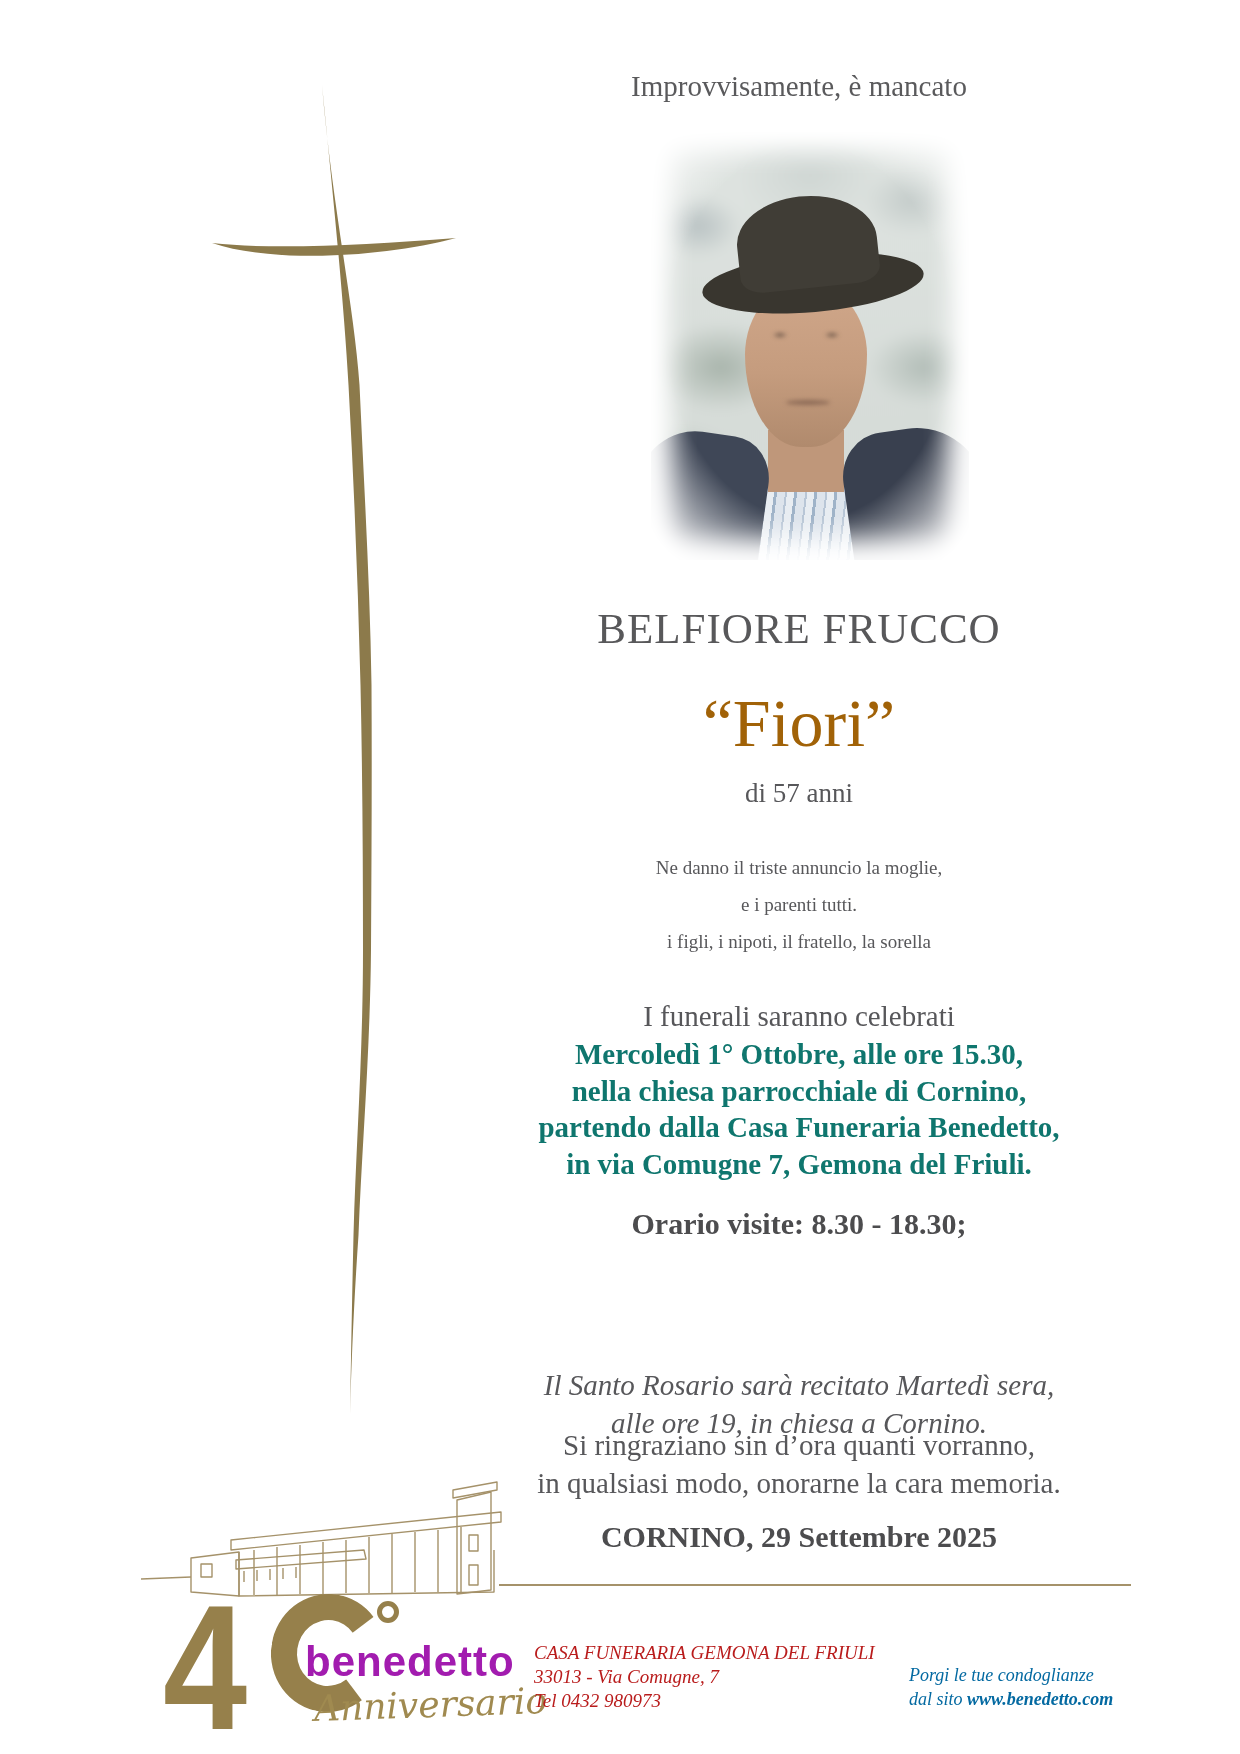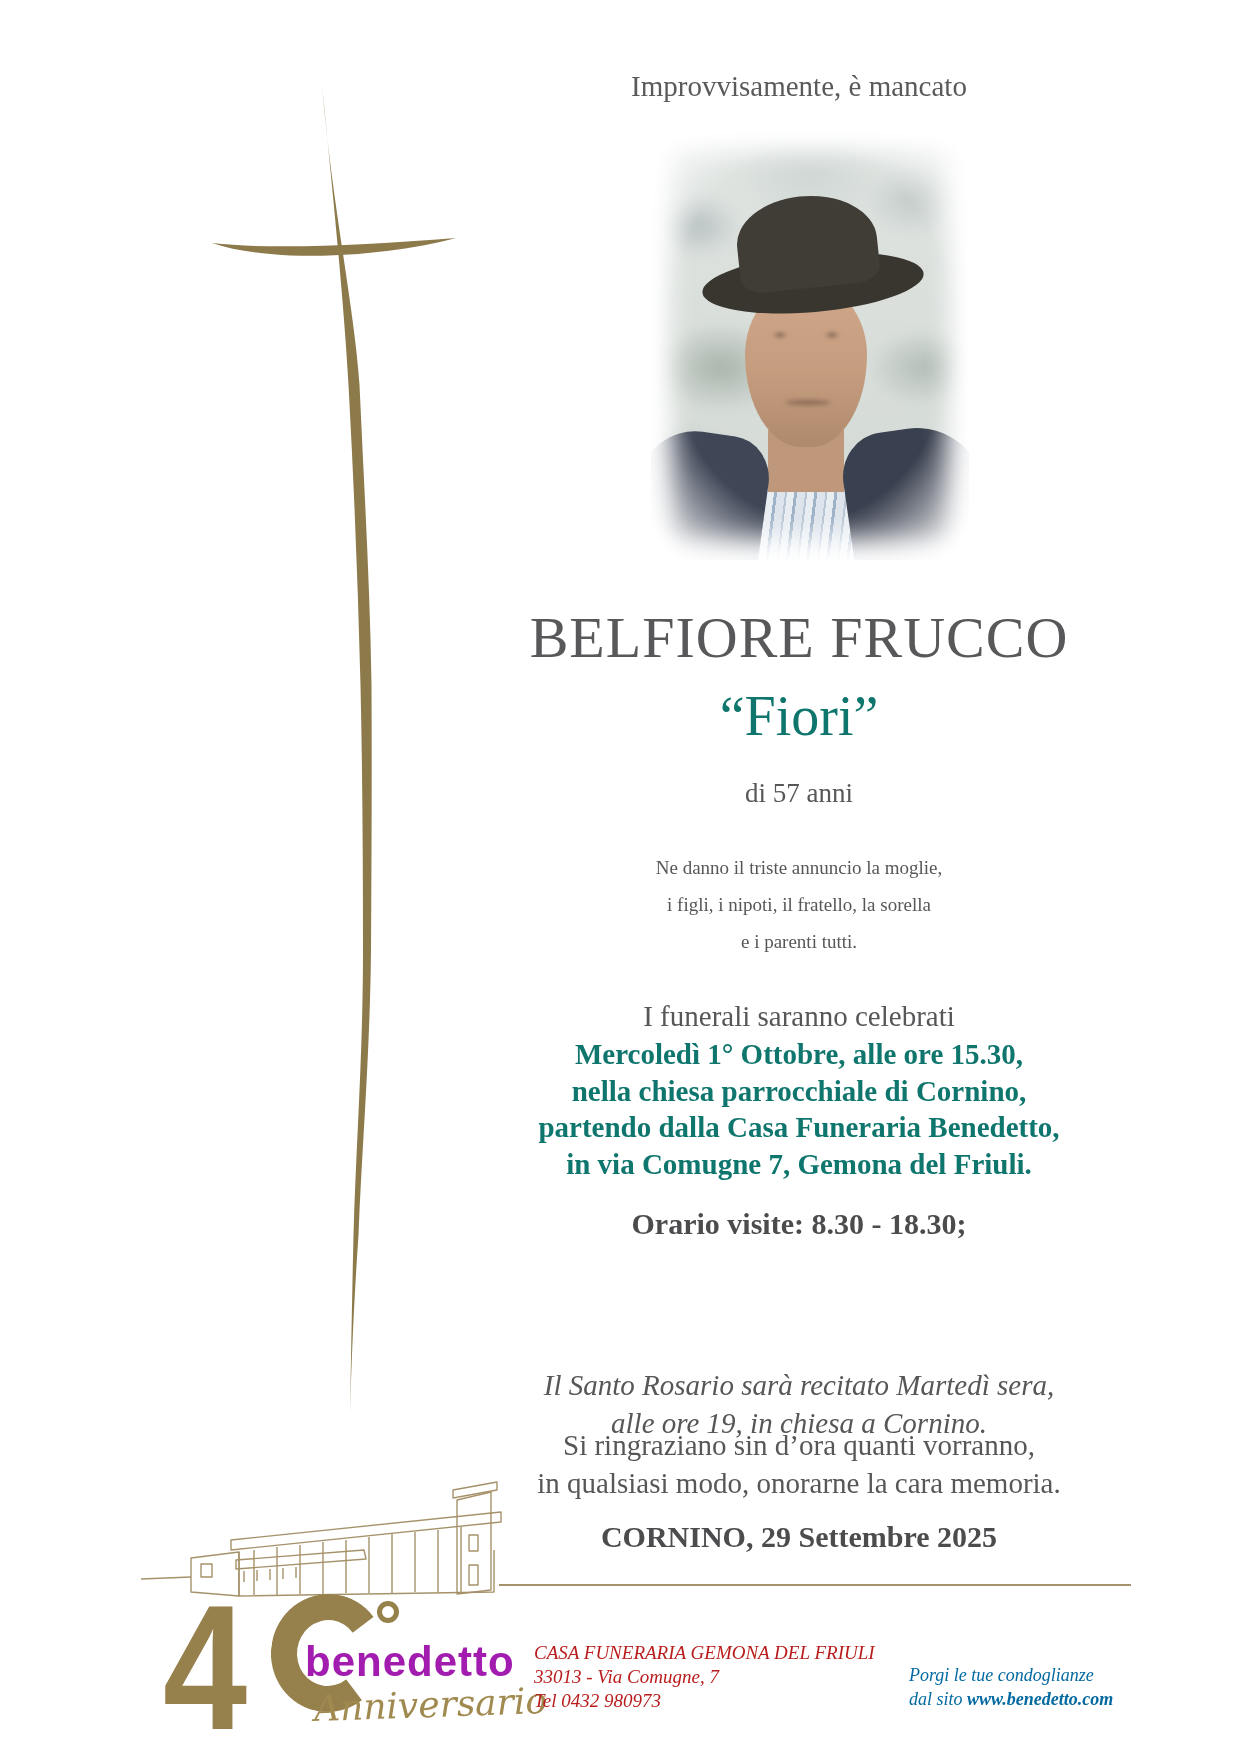--- a/index.html
+++ b/index.html
@@ -1,21 +1,21 @@
 <!DOCTYPE html>
 <html><head>
 <meta charset="utf-8">
 <style>
   html,body{margin:0;padding:0;background:#fff;}
   .page{position:relative;width:1022px;height:1754px;margin:0 auto;background:#fff;overflow:hidden;
         font-family:"Liberation Serif","DejaVu Serif",serif;color:#57575a;}
   .t{position:absolute;left:320px;width:740px;text-align:center;}
   .intro{top:70px;font-size:29px;color:#5a5a5c;}
-  .name{top:604px;font-size:58px;letter-spacing:1px;color:#58585a;}
-  .nickname{top:684px;font-size:56px;color:#0f766e;}
+  .name{top:604px;font-size:43px;letter-spacing:1px;color:#58585a;}
+  .nickname{top:684px;font-size:68px;color:#a16207;}
   .age{top:778px;font-size:27px;}
   .announce{top:849px;font-size:19px;line-height:37px;}
   .fintro{top:1000px;font-size:29px;}
   .fbold{top:1036px;font-size:29px;line-height:36.5px;font-weight:bold;color:#0f766e;}
   .visiting{top:1207px;font-size:30px;font-weight:bold;color:#4c4c4e;}
   .rosary{top:1318px;font-size:29px;line-height:38px;font-style:italic;margin-top:48px;}
   .thanks{top:1426px;font-size:29px;line-height:38px;}
   .dateline{top:1520px;font-size:30px;font-weight:bold;color:#4c4c4e;}
 
   .cross{position:absolute;left:85px;top:85px;}
@@ -94,22 +94,22 @@
     <div class="ph-fade"></div>
   </div>
 
   <div class="t intro">Improvvisamente, è mancato</div>
   <div class="t name">BELFIORE FRUCCO</div>
   <div class="t nickname">“Fiori”</div>
   <div class="t age">di 57 anni</div>
 
   <div class="t announce">
     <div>Ne danno il triste annuncio la moglie,</div>
+    <div>e i parenti tutti.</div>
     <div>i figli, i nipoti, il fratello, la sorella</div>
-    <div>e i parenti tutti.</div>
   </div>
 
   <div class="t fintro">I funerali saranno celebrati</div>
   <div class="t fbold">
     <div>Mercoledì 1° Ottobre, alle ore 15.30,</div>
     <div>nella chiesa parrocchiale di Cornino,</div>
     <div>partendo dalla Casa Funeraria Benedetto,</div>
     <div>in via Comugne 7, Gemona del Friuli.</div>
   </div>
 

